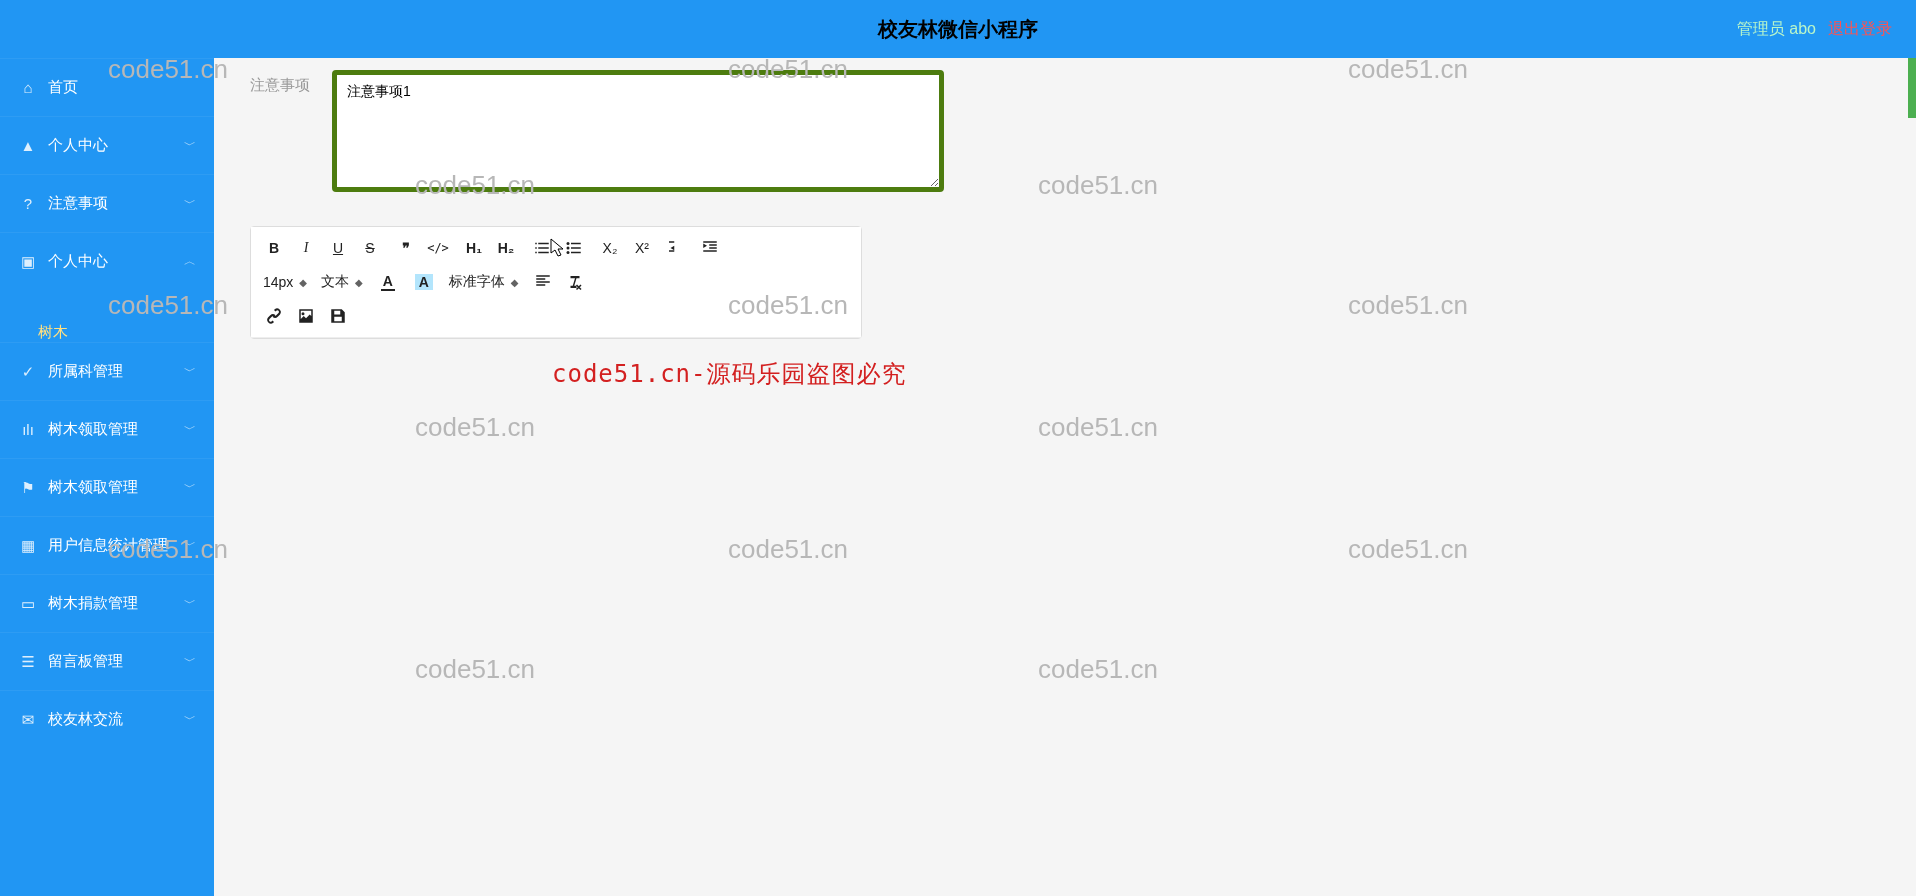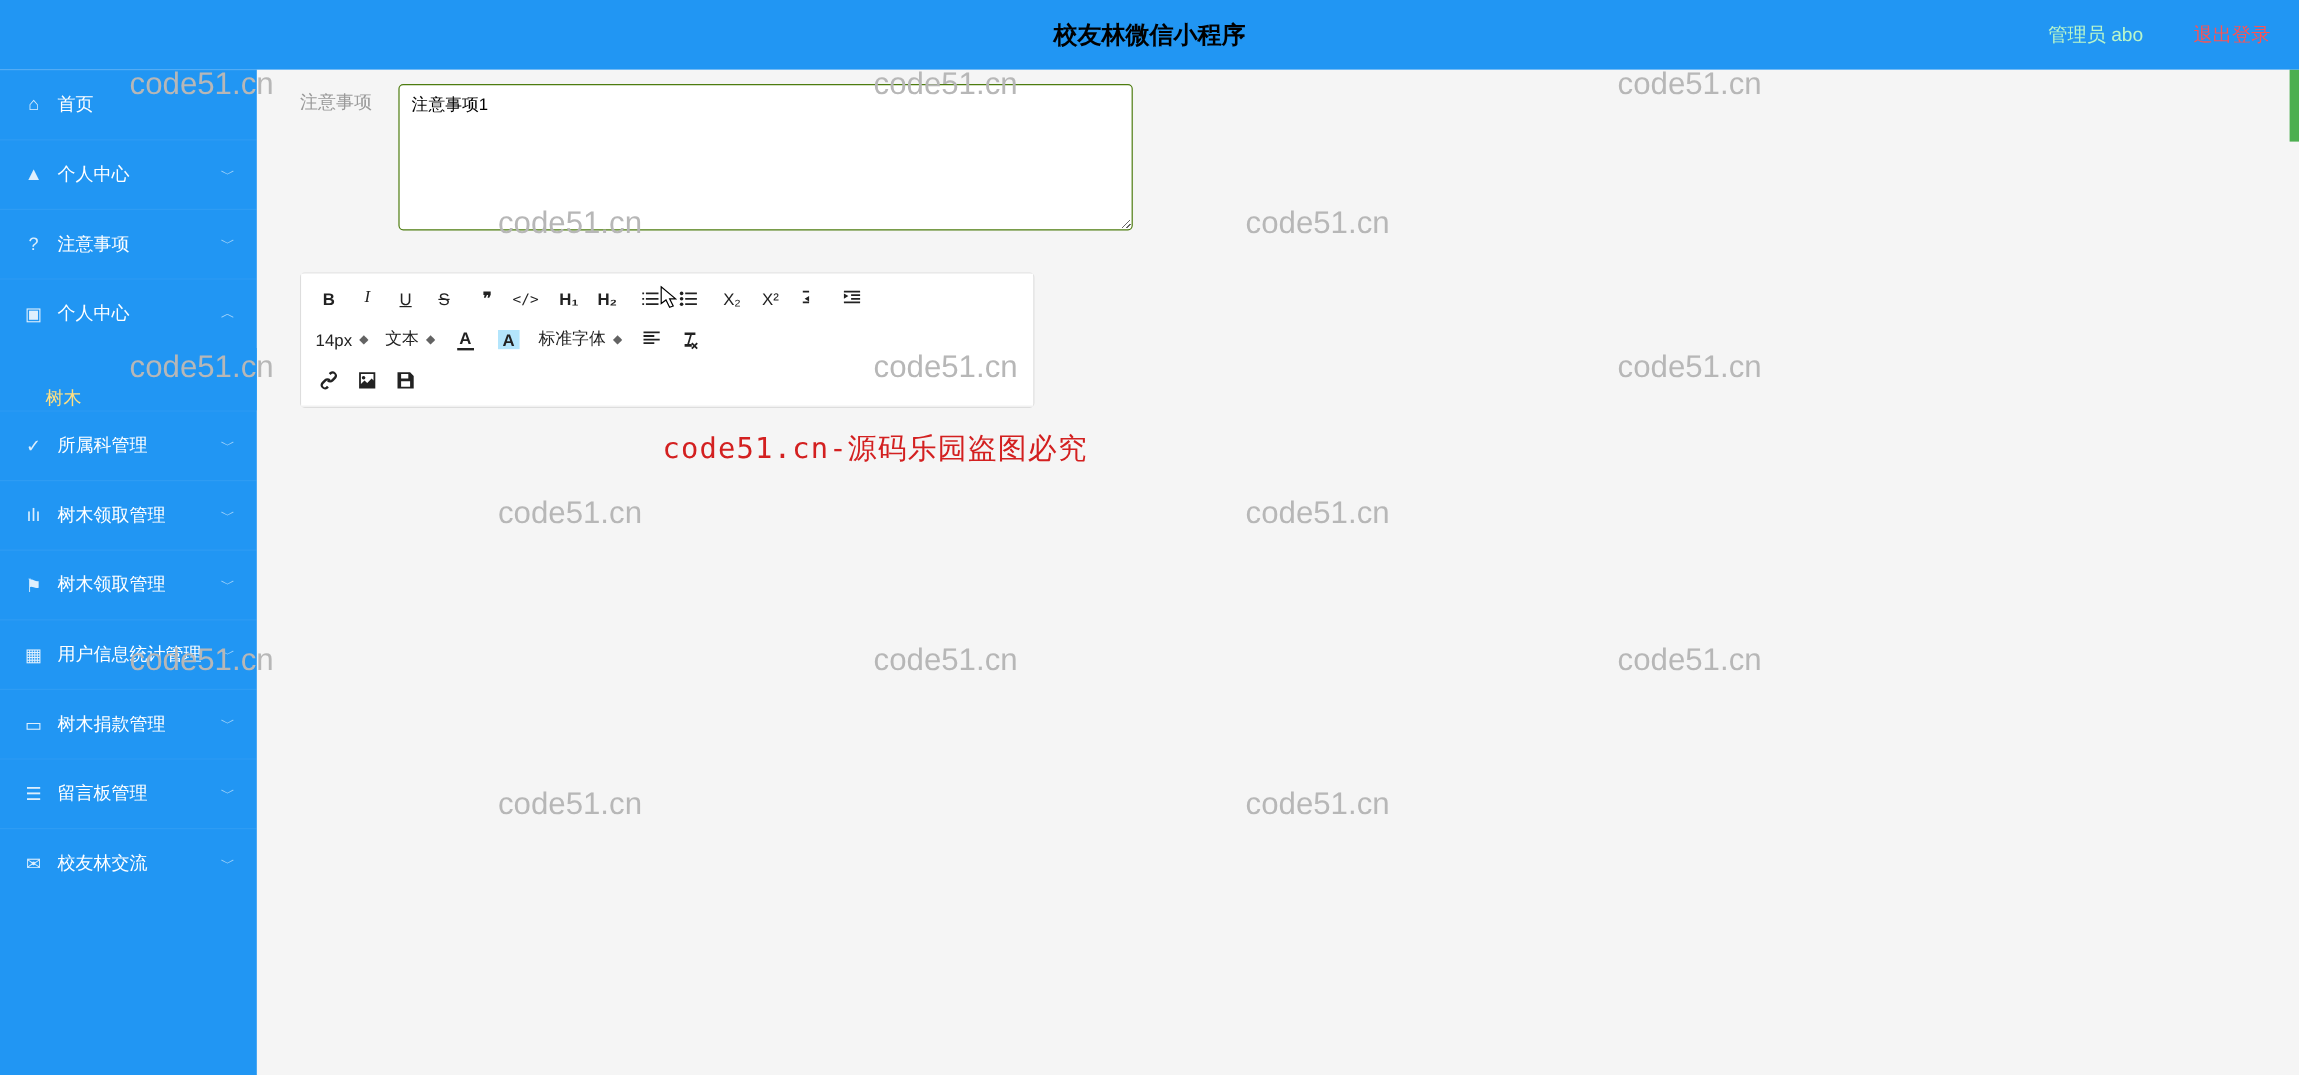--- a/index.html
+++ b/index.html
@@ -6,21 +6,21 @@
 body { background: #f5f5f5; overflow: hidden; width: 1916px; height: 896px; position: relative; }
 
 .header {
   height: 58px; background: #2196f3; display: flex; align-items: center; padding: 0 24px;
   position: relative; z-index: 10;
 }
 .header-title {
   position: absolute; left: 50%; transform: translateX(-50%);
   font-size: 20px; font-weight: bold; color: #000;
 }
-.header-right { margin-left: auto; display: flex; gap: 42px; align-items: center; font-size: 16px; }
+.header-right { margin-left: auto; display: flex; gap: 12px; align-items: center; font-size: 16px; }
 .admin-link { color: #b9f6ca; cursor: pointer; }
 .logout-link { color: #ff5252; cursor: pointer; }
 
 .sidebar {
   position: absolute; left: 0; top: 58px; bottom: 0; width: 214px;
   background: #2196f3; color: #fff; overflow-y: auto;
 }
 .side-item {
   height: 58px; display: flex; align-items: center; padding: 0 18px;
   font-size: 15px; cursor: pointer; border-top: 1px solid rgba(255,255,255,0.06);
@@ -33,21 +33,21 @@
 }
 
 .main {
   position: absolute; left: 214px; right: 0; top: 58px; bottom: 0;
   padding: 12px 36px; overflow-y: auto;
 }
 .form-row { display: flex; margin-bottom: 30px; }
 .form-label { width: 82px; color: #999; font-size: 15px; padding-top: 6px; }
 .form-control { flex: 0 0 612px; }
 textarea.txt {
-  width: 612px; height: 122px; border: 1px solid #4d7c0f; border-radius: 4px;
+  width: 612px; height: 122px; border: 5px solid #4d7c0f; border-radius: 4px;
   padding: 8px 10px; font-size: 14px; resize: both; font-family: inherit;
 }
 
 .editor {
   width: 612px; border: 1px solid #ddd; border-radius: 4px; background: #fff;
 }
 .editor-toolbar {
   padding: 10px 12px; border-bottom: 1px solid #eee; background: #fff;
   display: flex; flex-wrap: wrap; align-items: center; gap: 6px 14px;
 }

